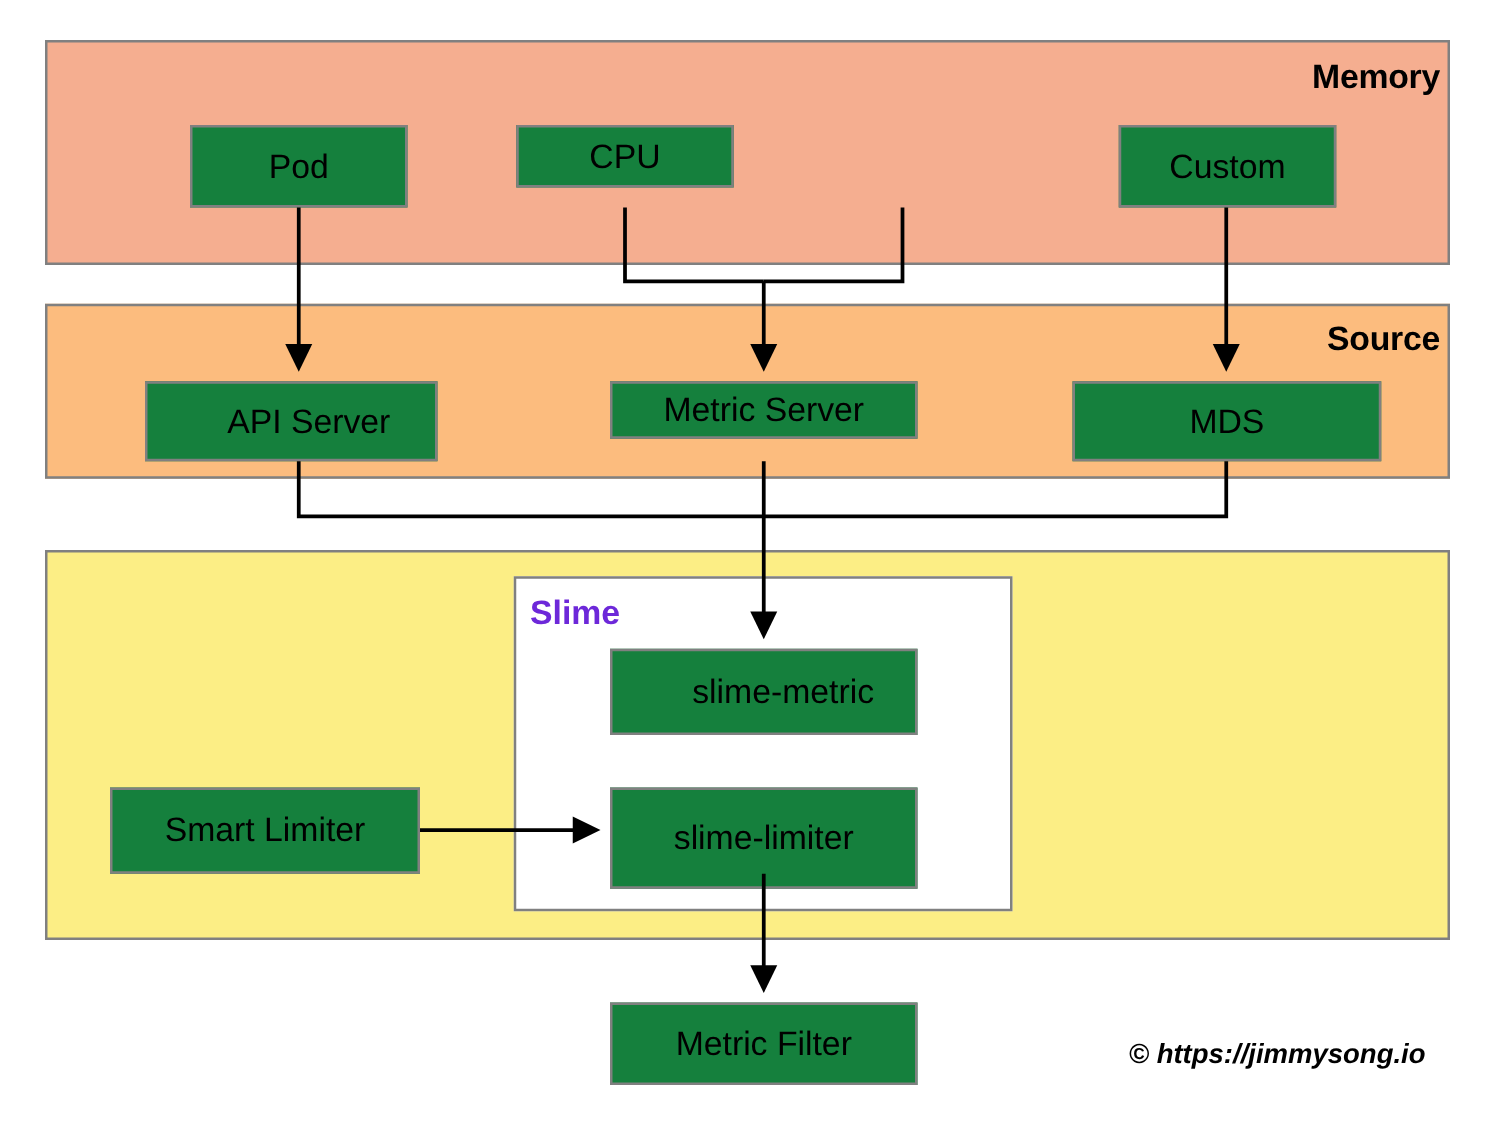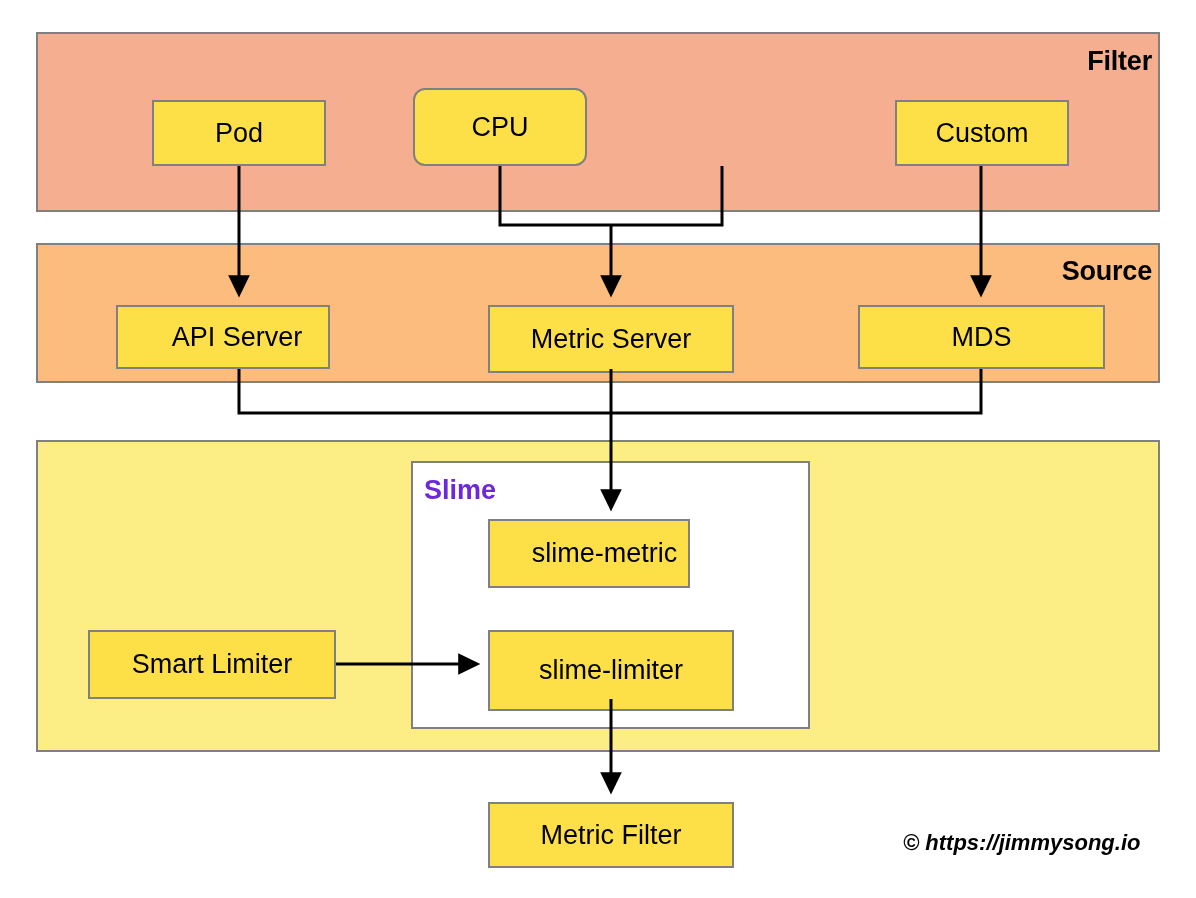--- a/index.html
+++ b/index.html
@@ -25,21 +25,21 @@
   .band-label {
     position: absolute;
     font-weight: bold;
     font-size: 27px;
     color: #000000;
     white-space: nowrap;
     letter-spacing: -0.2px;
   }
   .node {
     position: absolute;
-    background: #fde047;
+    background: #15803d;
     border: 2px solid #808080;
     box-sizing: border-box;
     display: flex;
     align-items: center;
     justify-content: center;
     font-size: 27px;
     color: #000000;
     white-space: nowrap;
   }
   .subgroup {
@@ -71,39 +71,39 @@
     color: #000000;
     white-space: nowrap;
   }
 </style>
 </head>
 <body>
 
 <div id="canvas">
 
   <div class="band" style="left:36px; top:32px; width:1124px; height:180px; background:#F5AE90;"></div>
-  <div class="band-label" style="right:44px; top:46px;">Filter</div>
+  <div class="band-label" style="right:44px; top:46px;">Memory</div>
 
   <div class="node" style="left:152px; top:100px; width:174px; height:66px;">Pod</div>
-  <div class="node" style="left:413px; top:88px; width:174px; height:78px;border-radius:12px;">CPU</div>
+  <div class="node" style="left:413px; top:100px; width:174px; height:50px;">CPU</div>
   <div class="node" style="left:895px; top:100px; width:174px; height:66px;text-align:center;">Custom</div>
 
   <div class="band" style="left:36px; top:243px; width:1124px; height:140px; background:#FCBC7E;"></div>
   <div class="band-label" style="right:44px; top:256px;">Source</div>
 
-  <div class="node" style="left:116px; top:305px; width:214px; height:64px;padding-left:28px;">API Server</div>
-  <div class="node" style="left:488px; top:305px; width:246px; height:68px;">Metric Server</div>
+  <div class="node" style="left:116px; top:305px; width:234px; height:64px;padding-left:28px;">API Server</div>
+  <div class="node" style="left:488px; top:305px; width:246px; height:46px;">Metric Server</div>
   <div class="node" style="left:858px; top:305px; width:247px; height:64px;">MDS</div>
 
   <div class="band" style="left:36px; top:440px; width:1124px; height:312px; background:#FCEE85;"></div>
 
   <div class="subgroup" style="left:411px; top:461px; width:399px; height:268px;"></div>
   <div class="subgroup-label" style="left:424px; top:475px;">Slime</div>
 
-  <div class="node" style="left:488px; top:519px; width:202px; height:69px;padding-left:31px;">slime-metric</div>
+  <div class="node" style="left:488px; top:519px; width:246px; height:69px;padding-left:31px;">slime-metric</div>
   <div class="node" style="left:488px; top:630px; width:246px; height:81px;">slime-limiter</div>
   <div class="node" style="left:88px; top:630px; width:248px; height:69px;">Smart Limiter</div>
 
   <div class="node" style="left:488px; top:802px; width:246px; height:66px;">Metric Filter</div>
 
   <div class="credit" style="left:903px; top:830px;">© https://jimmysong.io</div>
 
   <svg id="edges" viewBox="0 0 1196 898" xmlns="http://www.w3.org/2000/svg">
     <defs>
       <marker id="arrowhead" markerWidth="9" markerHeight="9" refX="4.2" refY="4.2" orient="auto" markerUnits="strokeWidth">

